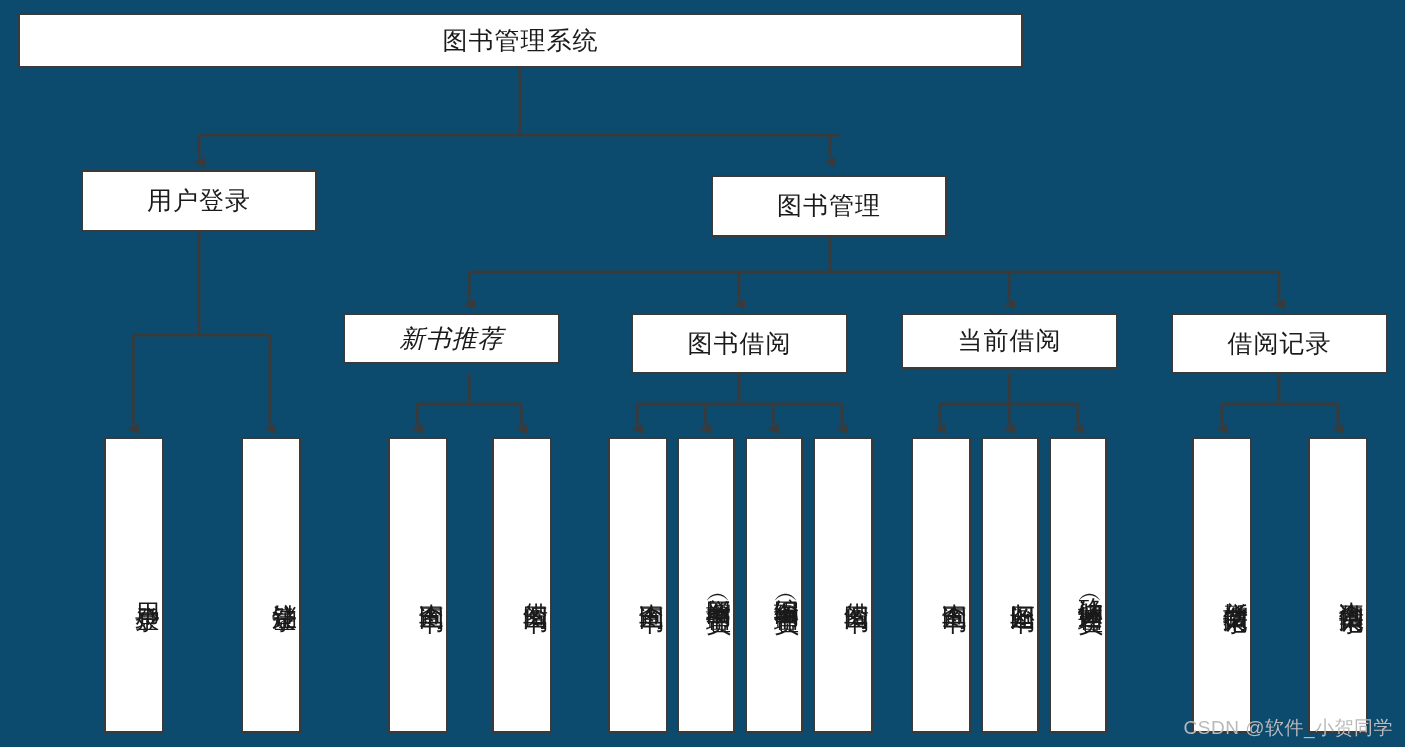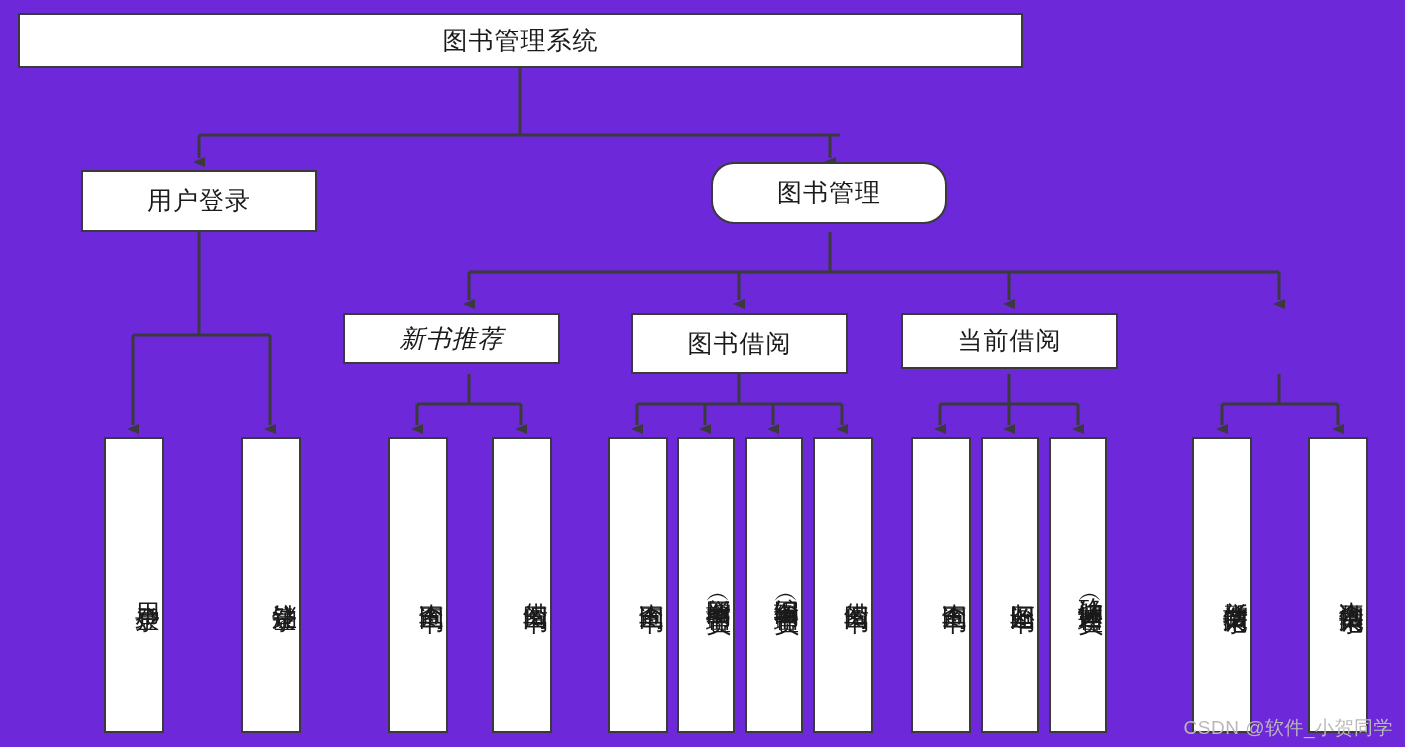--- a/index.html
+++ b/index.html
@@ -7,21 +7,21 @@
     padding: 0;
     background: #ffffff;
   }
   body {
     font-family: "Liberation Sans", "DejaVu Sans", sans-serif;
   }
   #canvas {
     position: relative;
     width: 1405px;
     height: 747px;
-    background: #6d28d9;
+    background: #0c4a6e;
     overflow: hidden;
   }
   svg.edges {
     position: absolute;
     left: 0;
     top: 0;
     width: 1405px;
     height: 747px;
   }
   .node {
@@ -116,32 +116,35 @@
     </g>
   </svg>
 
   <div class="node node-h" style="left:18px; top:13px; width:1005px; height:55px;">
     <span>图书管理系统</span>
   </div>
 
   <div class="node node-h" style="left:81px; top:170px; width:236px; height:62px;">
     <span>用户登录</span>
   </div>
-  <div class="node node-h" style="left:711px; top:162px; width:236px; height:62px;border-radius:23px;">
+  <div class="node node-h" style="left:711px; top:175px; width:236px; height:62px;">
     <span>图书管理</span>
   </div>
 
   <div class="node node-h" style="left:343px; top:313px; width:217px; height:51px;font-style:italic;">
     <span>新书推荐</span>
   </div>
   <div class="node node-h" style="left:631px; top:313px; width:217px; height:61px;justify-content:center;">
     <span>图书借阅</span>
   </div>
   <div class="node node-h" style="left:901px; top:313px; width:217px; height:56px;">
     <span>当前借阅</span>
+  </div>
+  <div class="node node-h" style="left:1171px; top:313px; width:217px; height:61px;">
+    <span>借阅记录</span>
   </div>
 
   <div class="node node-v" style="left:104px; top:437px; width:60px; height:296px;">
     <span>用户登录</span>
   </div>
   <div class="node node-v" style="left:241px; top:437px; width:60px; height:296px;">
     <span>注销登录</span>
   </div>
 
   <div class="node node-v" style="left:388px; top:437px; width:60px; height:296px;">

